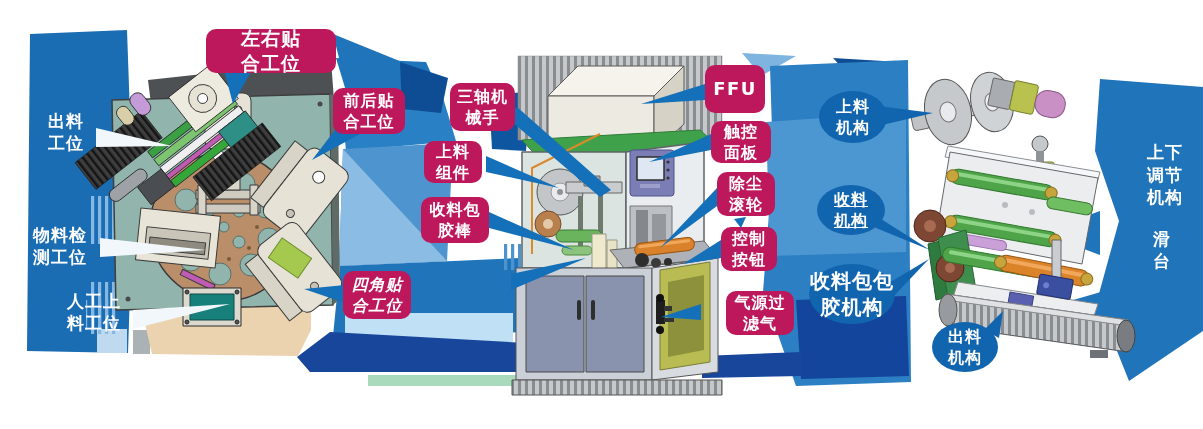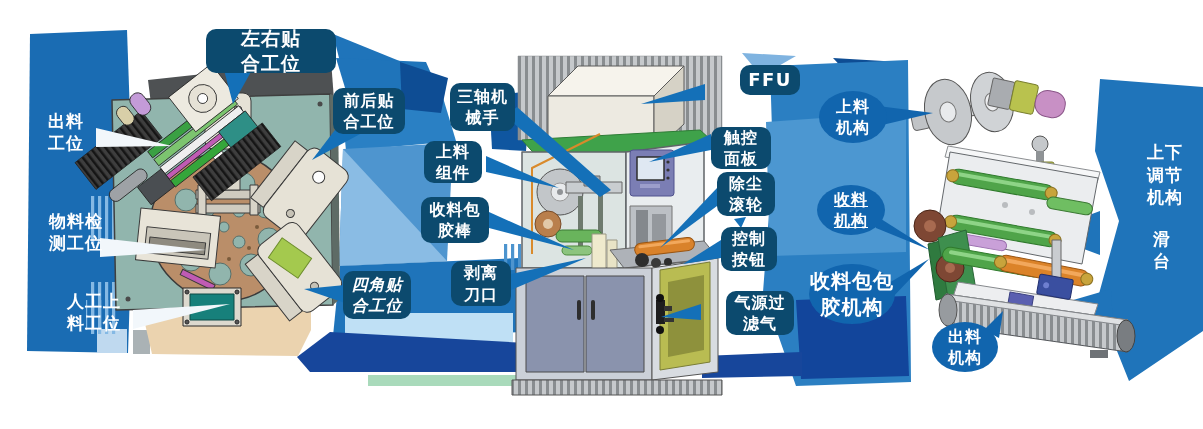--- a/index.html
+++ b/index.html
@@ -1,21 +1,21 @@
 <!DOCTYPE html>
 <html><head>
 <meta charset="utf-8">
 <style>
   html,body{margin:0;padding:0;background:#ffffff;}
   .stage{position:relative;width:1203px;height:429px;background:#ffffff;overflow:hidden;
          font-family:"DejaVu Sans","Liberation Sans",sans-serif;}
   .stage svg{position:absolute;left:0;top:0;}
   .bubble{position:absolute;display:flex;align-items:center;justify-content:center;
           text-align:center;color:#ffffff;font-weight:bold;white-space:pre-line;
-          background:#0c4a6e;border-radius:10px;font-size:16px;line-height:1.32;
+          background:#be185d;border-radius:10px;font-size:16px;line-height:1.32;
           letter-spacing:1px;z-index:5;}
   .bubble.ellipse{border-radius:50%;background:#1165AE;}
   .bubble.flat{background:transparent;border-radius:0;}
   .bubble.big{font-size:19px;}
   .bubble.ffu{font-size:18px;letter-spacing:1.5px;}
   .bubble.small{font-size:20px;}
 </style>
 </head>
 <body>
 
@@ -340,37 +340,35 @@
     </g>
   </g>
 </svg>
 
 <div class="bubble big" style="left:206px;top:29px;width:130px;height:44px;">左右贴
 合工位</div>
 <div class="bubble" style="left:333px;top:88px;width:72px;height:46px;">前后贴
 合工位</div>
 <div class="bubble flat" style="left:38px;top:110px;width:56px;height:44px;font-size:17px;">出料
 工位</div>
-<div class="bubble flat" style="left:28px;top:210px;width:64px;height:44px;font-size:17px;padding-left:16px;">物料检
+<div class="bubble flat" style="left:28px;top:224px;width:64px;height:44px;font-size:17px;">物料检
 测工位</div>
 <div class="bubble flat" style="left:58px;top:290px;width:72px;height:44px;font-size:17px;">人工上
 料工位</div>
 <div class="bubble" style="left:343px;top:271px;width:68px;height:48px;font-style:italic;">四角贴
 合工位</div>
 
 <div class="bubble" style="left:450px;top:83px;width:65px;height:48px;">三轴机
 械手</div>
-<div class="bubble ffu" style="left:740px;top:65px;width:60px;height:30px;">FFU</div>
+<div class="bubble ffu" style="left:705px;top:65px;width:60px;height:48px;">FFU</div>
 <div class="bubble" style="left:424px;top:141px;width:58px;height:42px;">上料
 组件</div>
 <div class="bubble" style="left:421px;top:197px;width:68px;height:46px;">收料包
 胶棒</div>
-<div class="bubble" style="left:451px;top:261px;width:60px;height:45px;">剥离
-刀口</div>
-<div class="bubble" style="left:711px;top:121px;width:60px;height:42px;margin-top:6px;">触控
+<div class="bubble" style="left:711px;top:121px;width:60px;height:42px;">触控
 面板</div>
 <div class="bubble" style="left:717px;top:172px;width:58px;height:44px;">除尘
 滚轮</div>
 <div class="bubble" style="left:721px;top:227px;width:56px;height:44px;">控制
 按钮</div>
 <div class="bubble" style="left:726px;top:291px;width:68px;height:44px;">气源过
 滤气</div>
 
 <div class="bubble ellipse" style="left:819px;top:91px;width:68px;height:52px;">上料
 机构</div>

